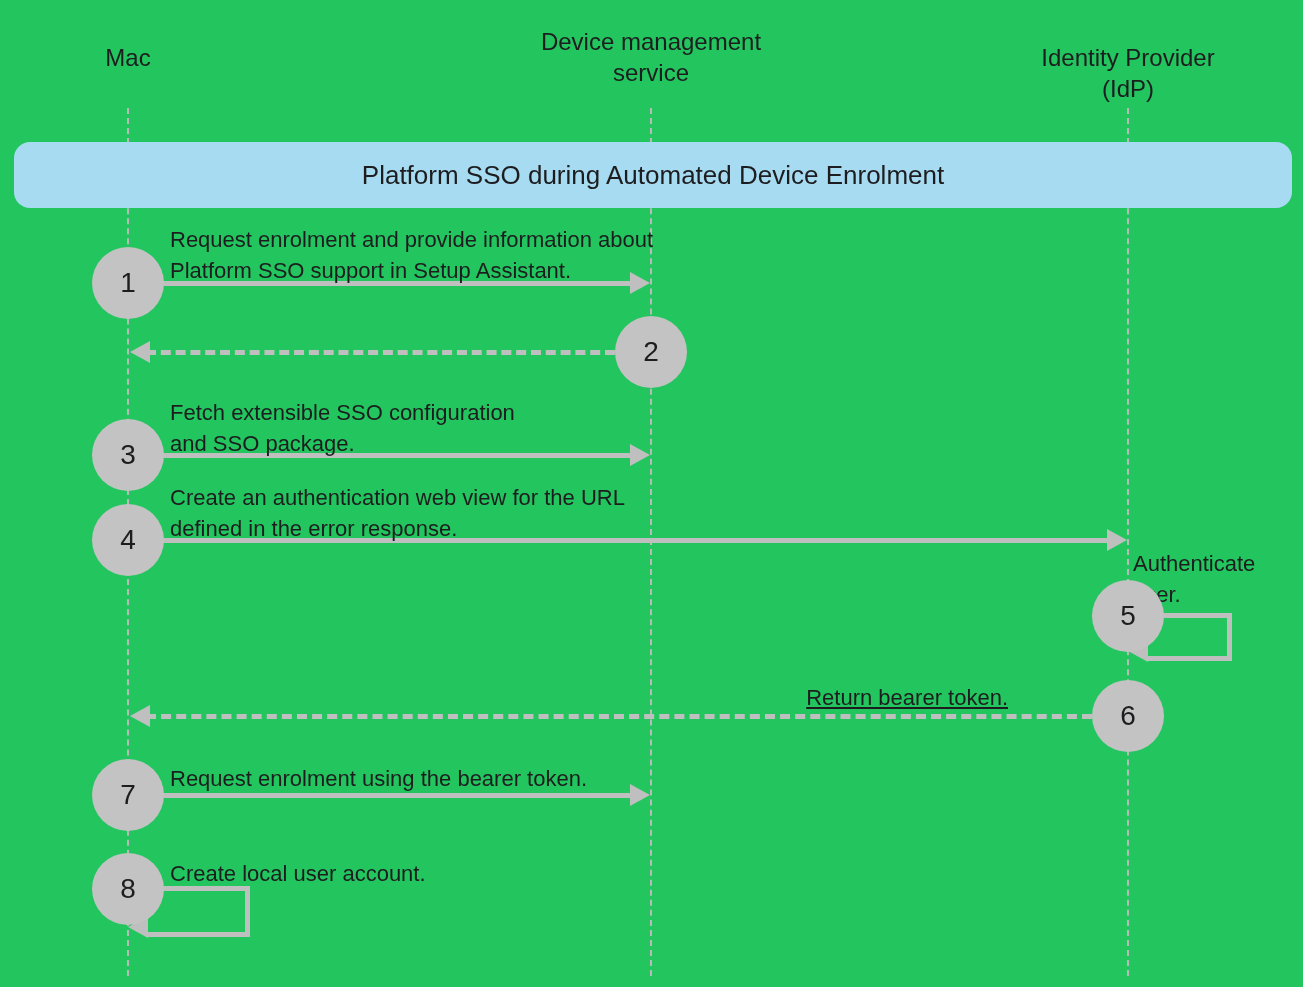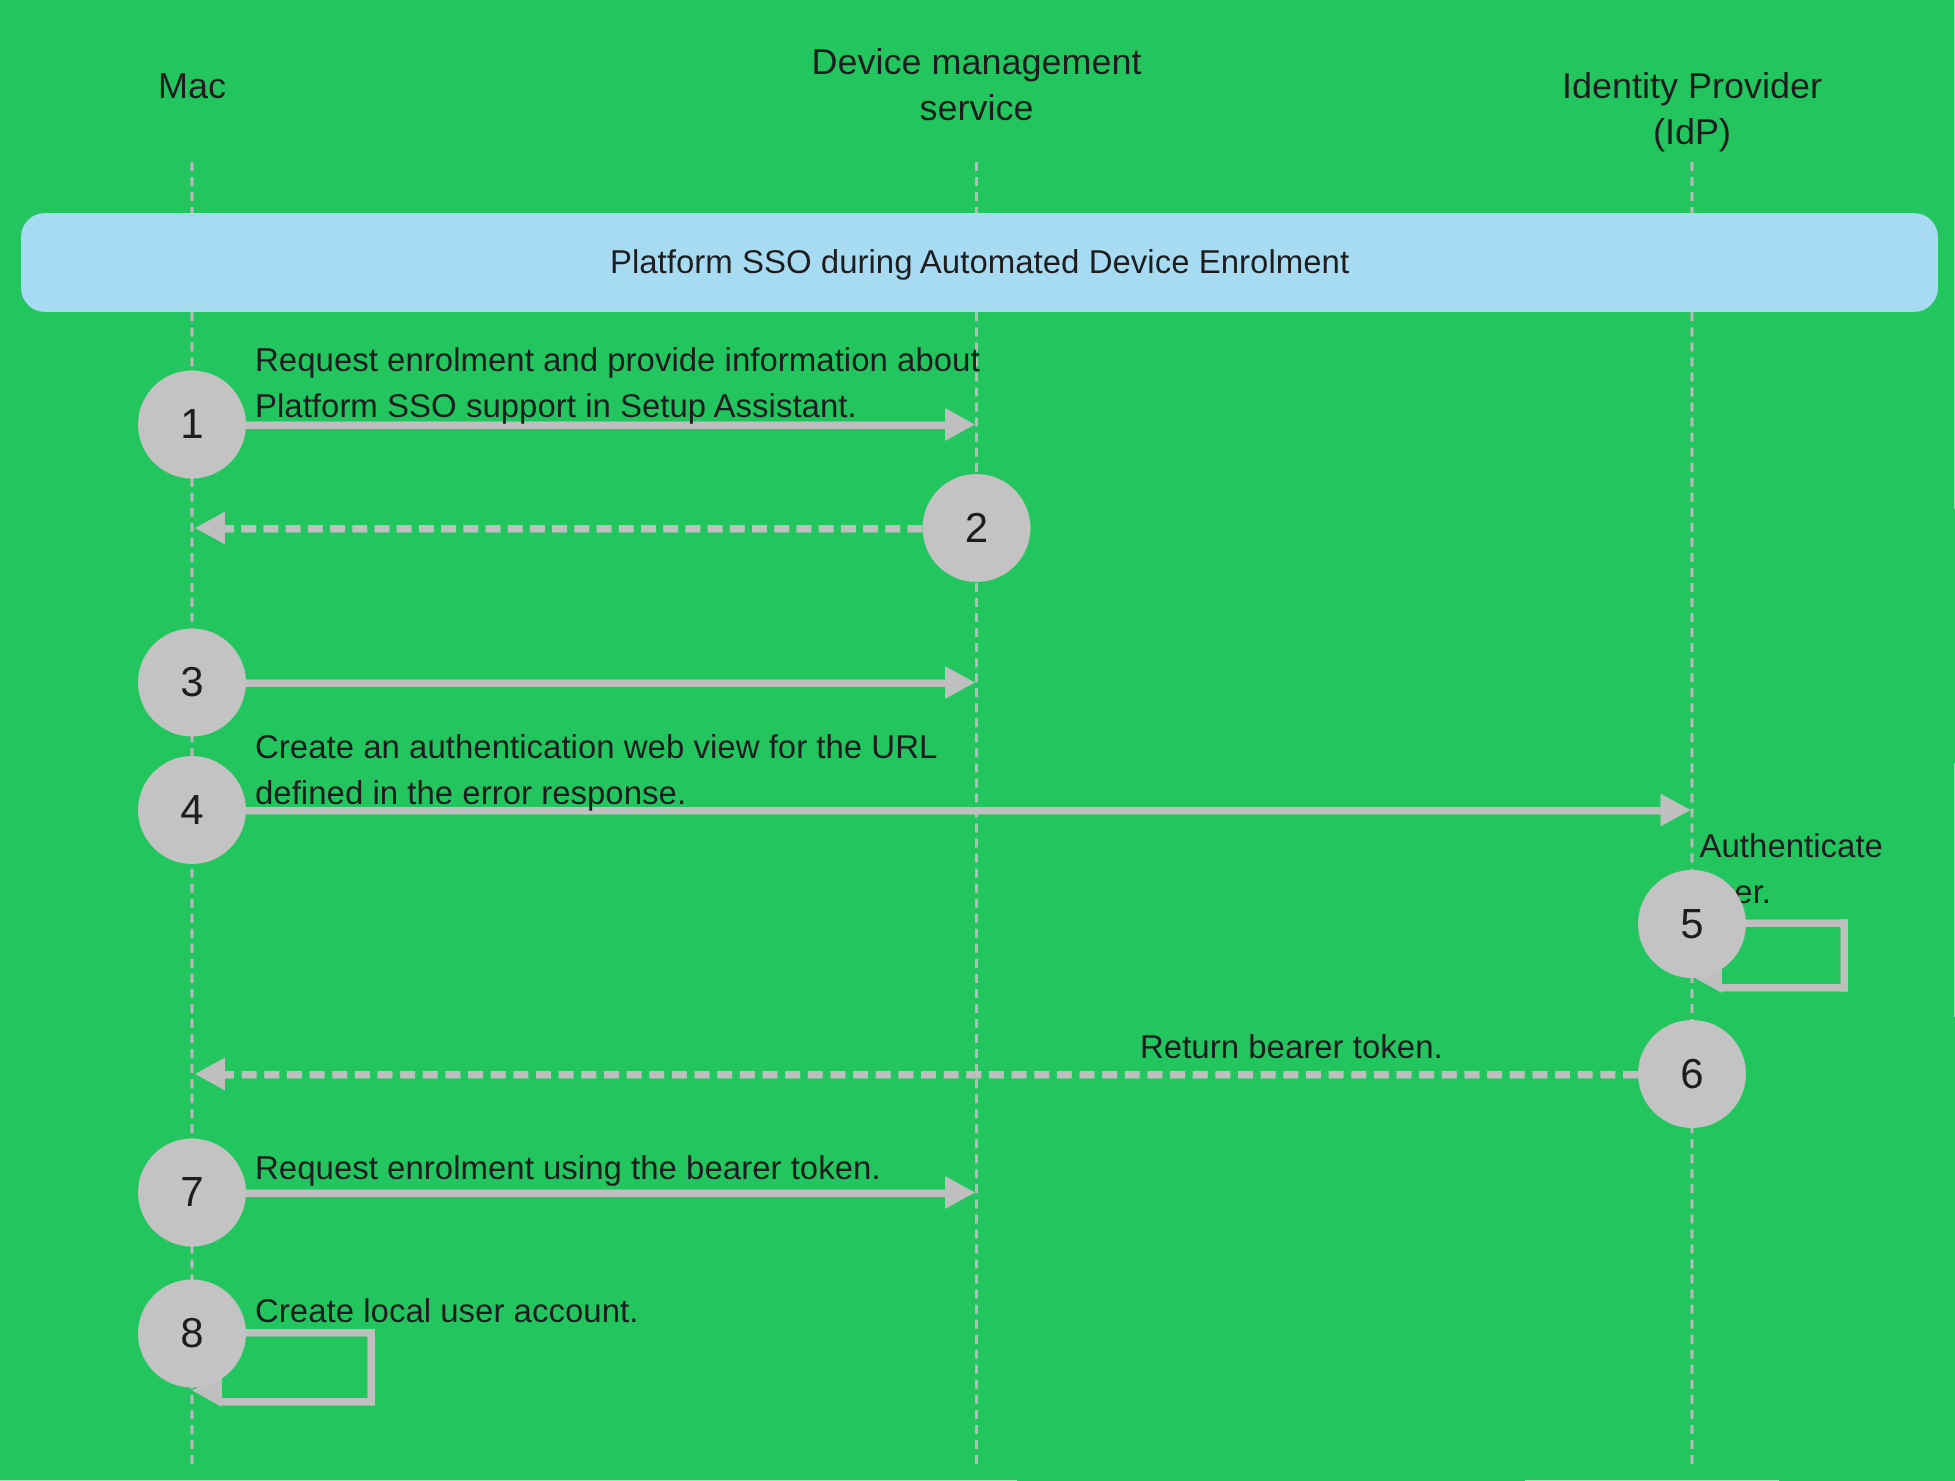--- a/index.html
+++ b/index.html
@@ -32,21 +32,21 @@
     position: absolute;
     left: 14px;
     top: 142px;
     width: 1278px;
     height: 66px;
     background: var(--banner_bg, #a7dbf2);
     border-radius: 16px;
     display: flex;
     align-items: center;
     justify-content: center;
-    font-size: 22px;
+    font-size: 26px;
     z-index: 2;
   }
   .circle {
     position: absolute;
     width: 72px;
     height: 72px;
     border-radius: 50%;
     background: var(--circle_bg, #c3c3c3);
     transform: translate(-50%, -50%);
     display: flex;
@@ -55,21 +55,21 @@
     font-size: 28px;
     z-index: 3;
   }
   .step-label {
     position: absolute;
     font-size: 22px;
     line-height: 1.4;
     white-space: pre-line;
     z-index: 2;
   }
-  .step-label.right-align { text-align: left; }
+  .step-label.right-align { text-align: right; text-decoration: underline; }
   .arrow { position: absolute; height: 22px; z-index: 1; }
   .shaft {
     position: absolute;
     top: 50%;
     margin-top: -2.5px;
     height: 5px;
     background: var(--arrow, #bfbfbf);
     left: 0; right: 16px;
   }
   .shaft.to-left { left: 16px; right: 0; }
@@ -125,20 +125,22 @@
   </div>
 
   <div class="arrow" style="left:130px; top:341px; width:485px">
     <div class="shaft dashed to-left"></div>
     <div class="tri tri-left"></div>
   </div>
   <div class="circle" style="left:651px; top:352px">
     <span>2</span>
   </div>
 
+  <div class="step-label" style="left:170px; top:398px">Fetch extensible SSO configuration
+and SSO package.</div>
   <div class="arrow" style="left:160px; top:444px; width:490px">
     <div class="shaft"></div>
     <div class="tri tri-right"></div>
   </div>
   <div class="circle" style="left:128px; top:455px">
     <span>3</span>
   </div>
 
   <div class="step-label" style="left:170px; top:483px">Create an authentication web view for the URL
 defined in the error response.</div>

